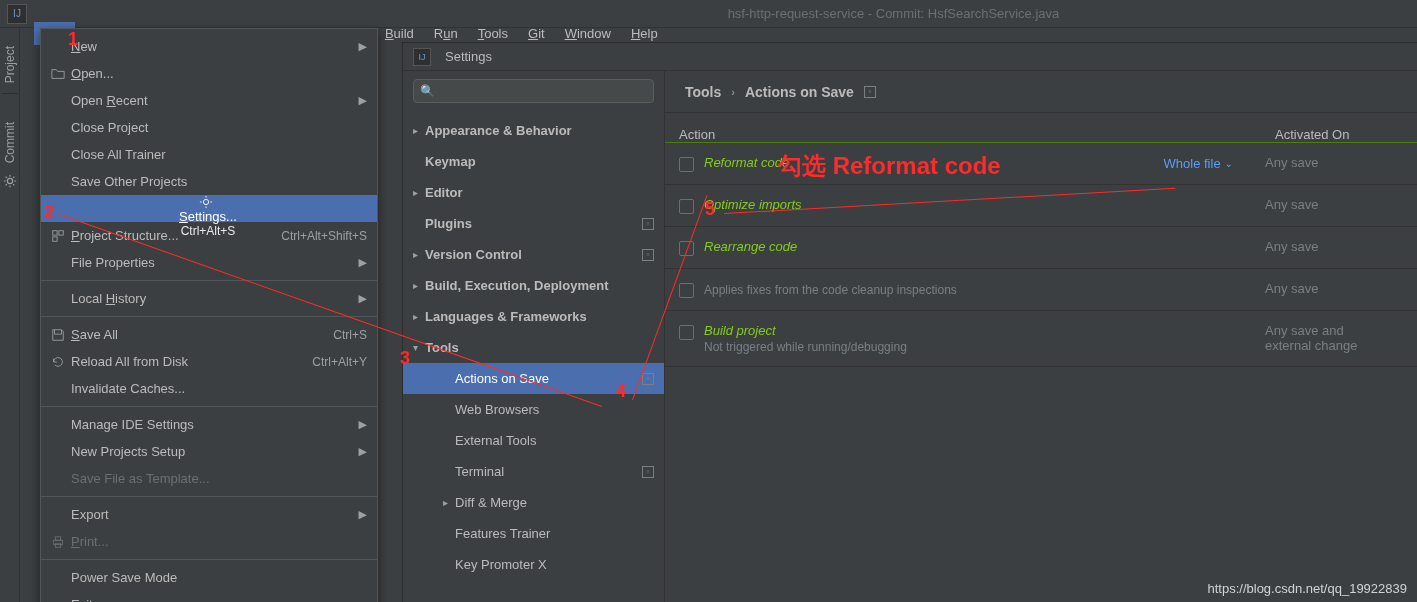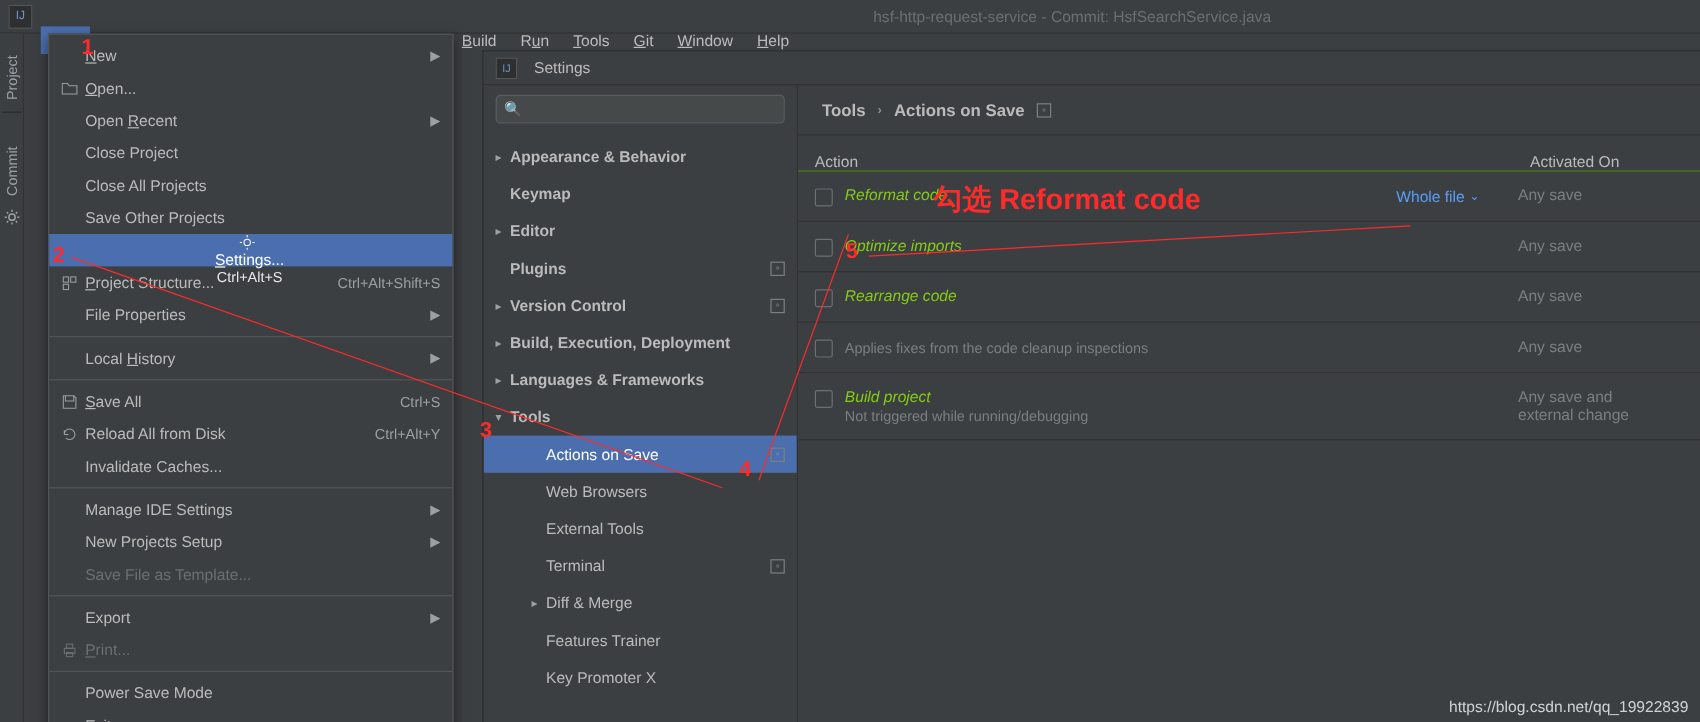--- a/index.html
+++ b/index.html
@@ -126,21 +126,21 @@
       <span class="icon-slot"></span>
       <span class="label">Open <span class="mn">R</span>ecent</span>
       <span class="arrow">▶</span>
     </div>
     <div class="row">
       <span class="icon-slot"></span>
       <span class="label">Close Project</span>
     </div>
     <div class="row">
       <span class="icon-slot"></span>
-      <span class="label">Close All Projects</span>
+      <span class="label">Close All Trainer</span>
     </div>
     <div class="row">
       <span class="icon-slot"></span>
       <span class="label">Save Other Projects</span>
     </div>
     <div class="row selected">
       <span class="icon-slot">
         <svg width="14" height="14" viewBox="0 0 16 16">
           <circle cx="8" cy="8" r="3" fill="none" stroke="#ffffff"></circle>
           <path d="M8 1v2M8 13v2M1 8h2M13 8h2" stroke="#ffffff"></path>

